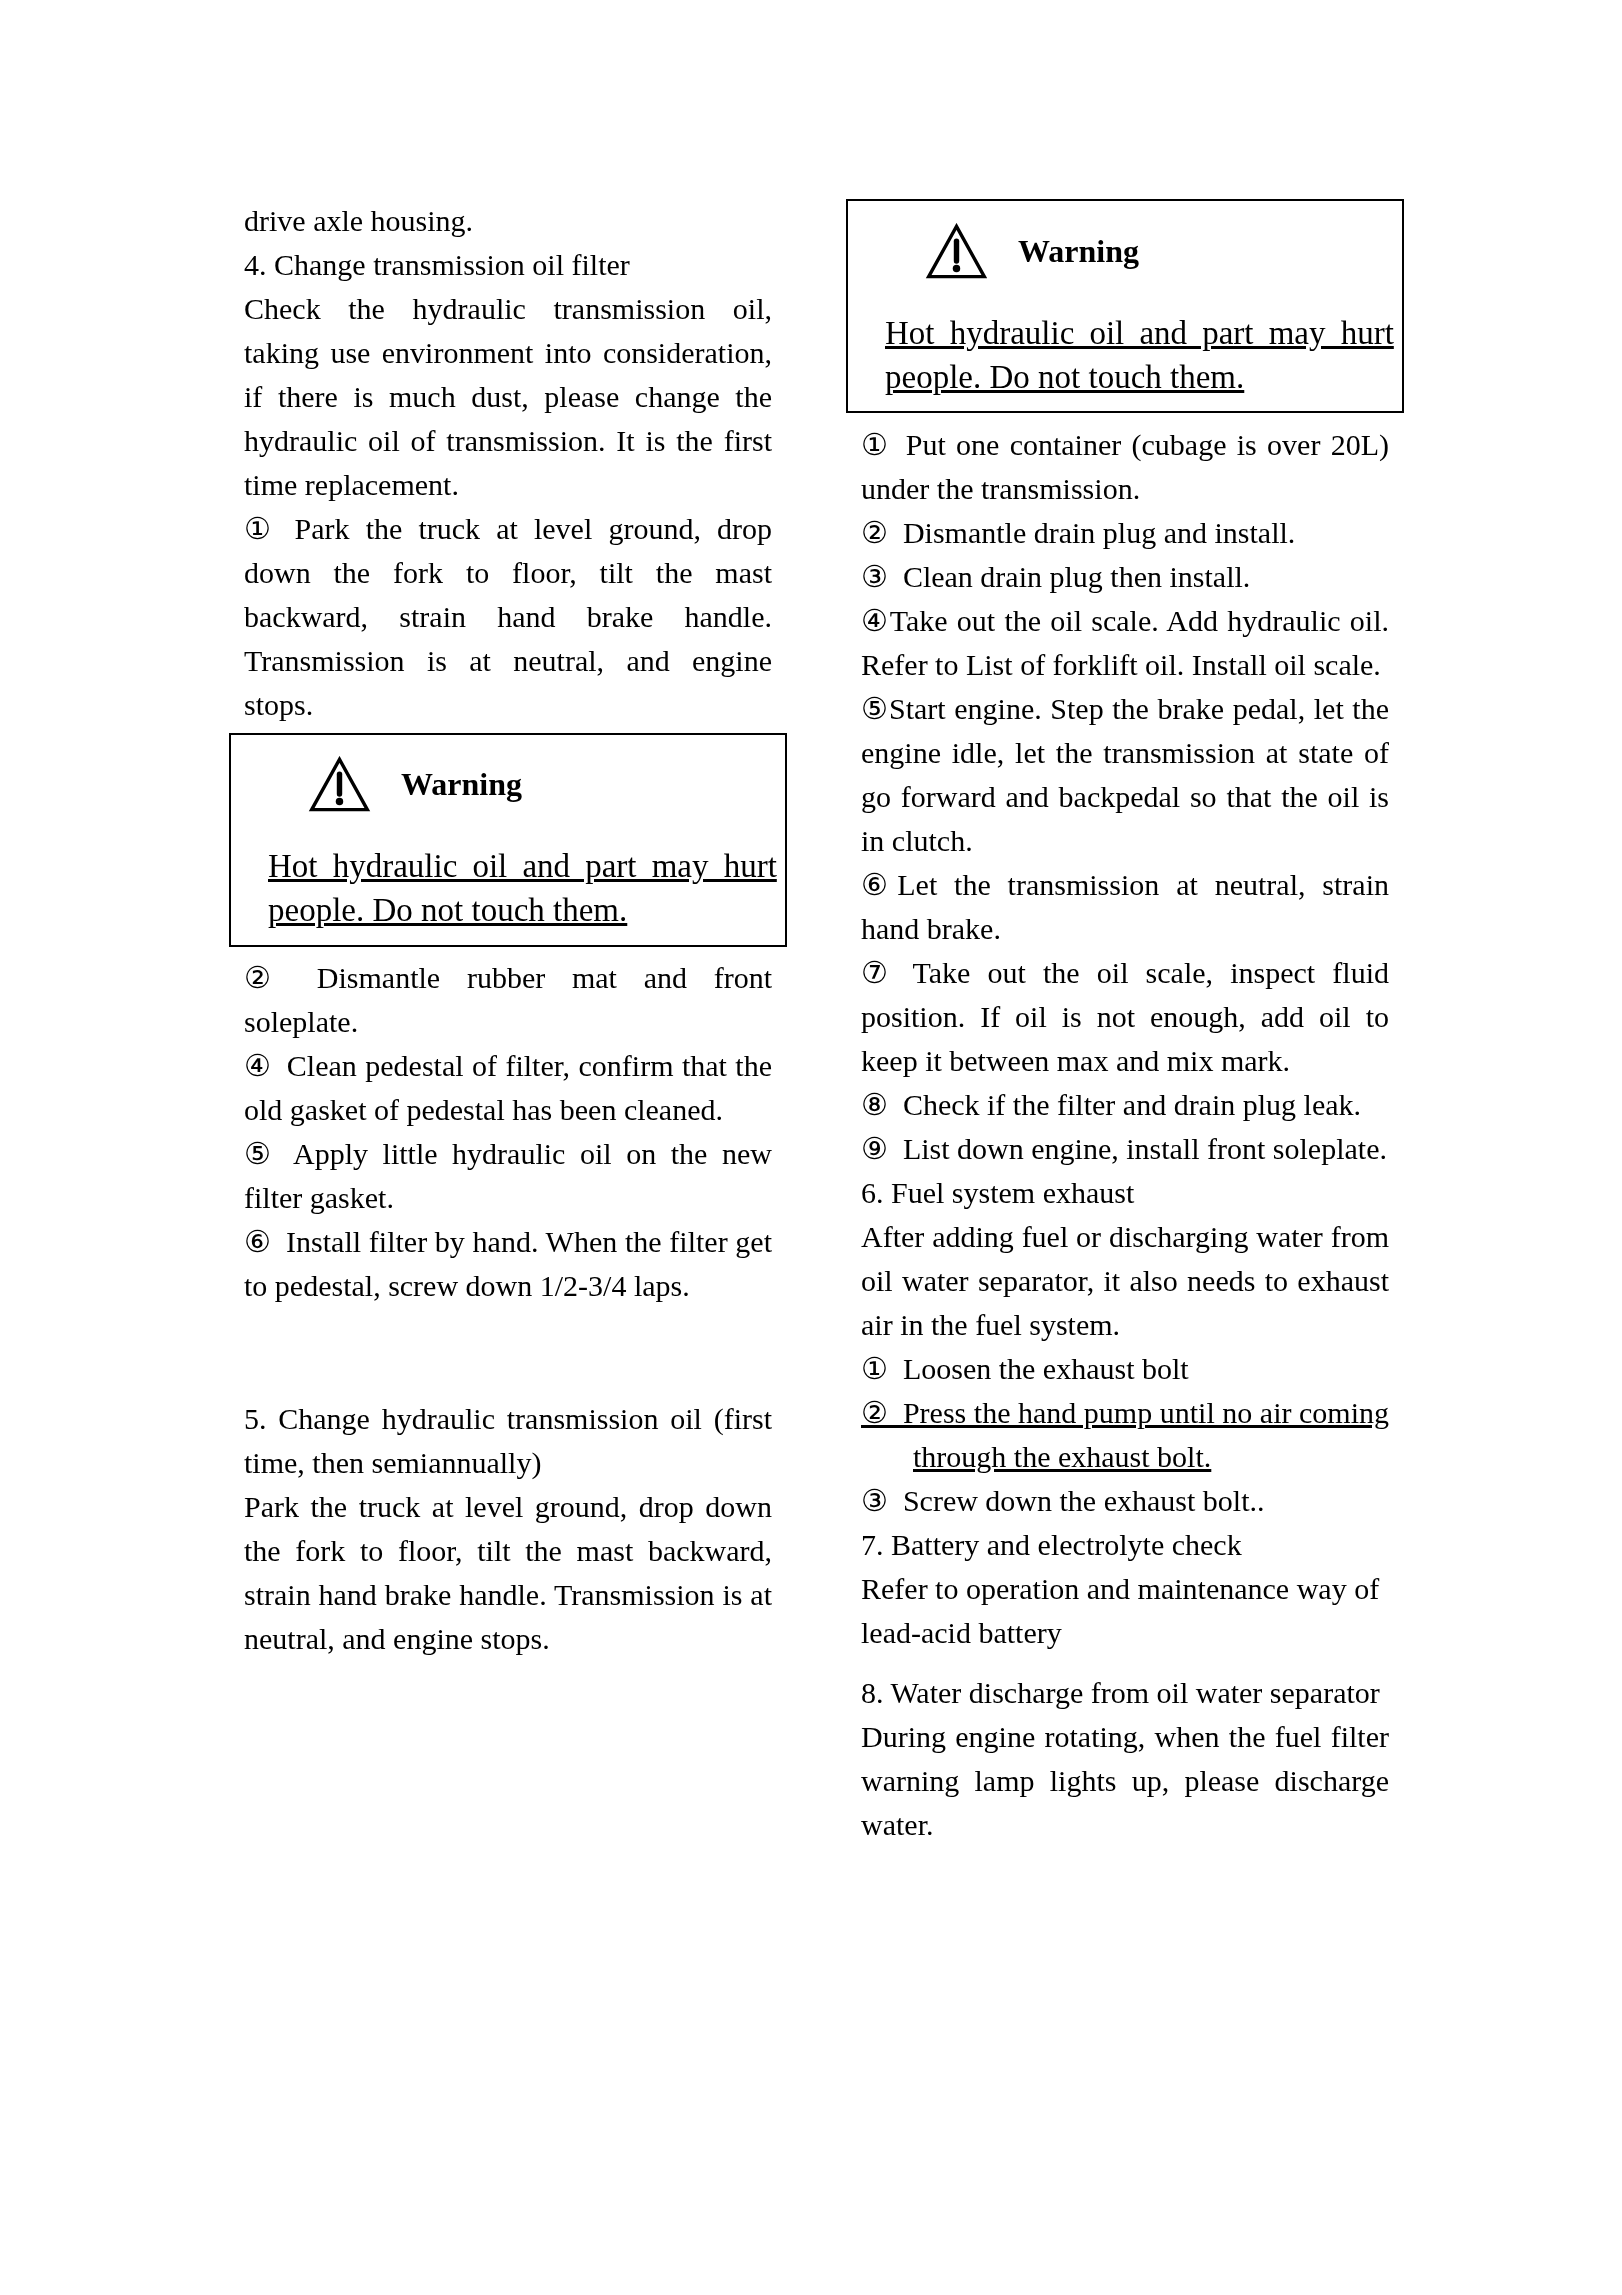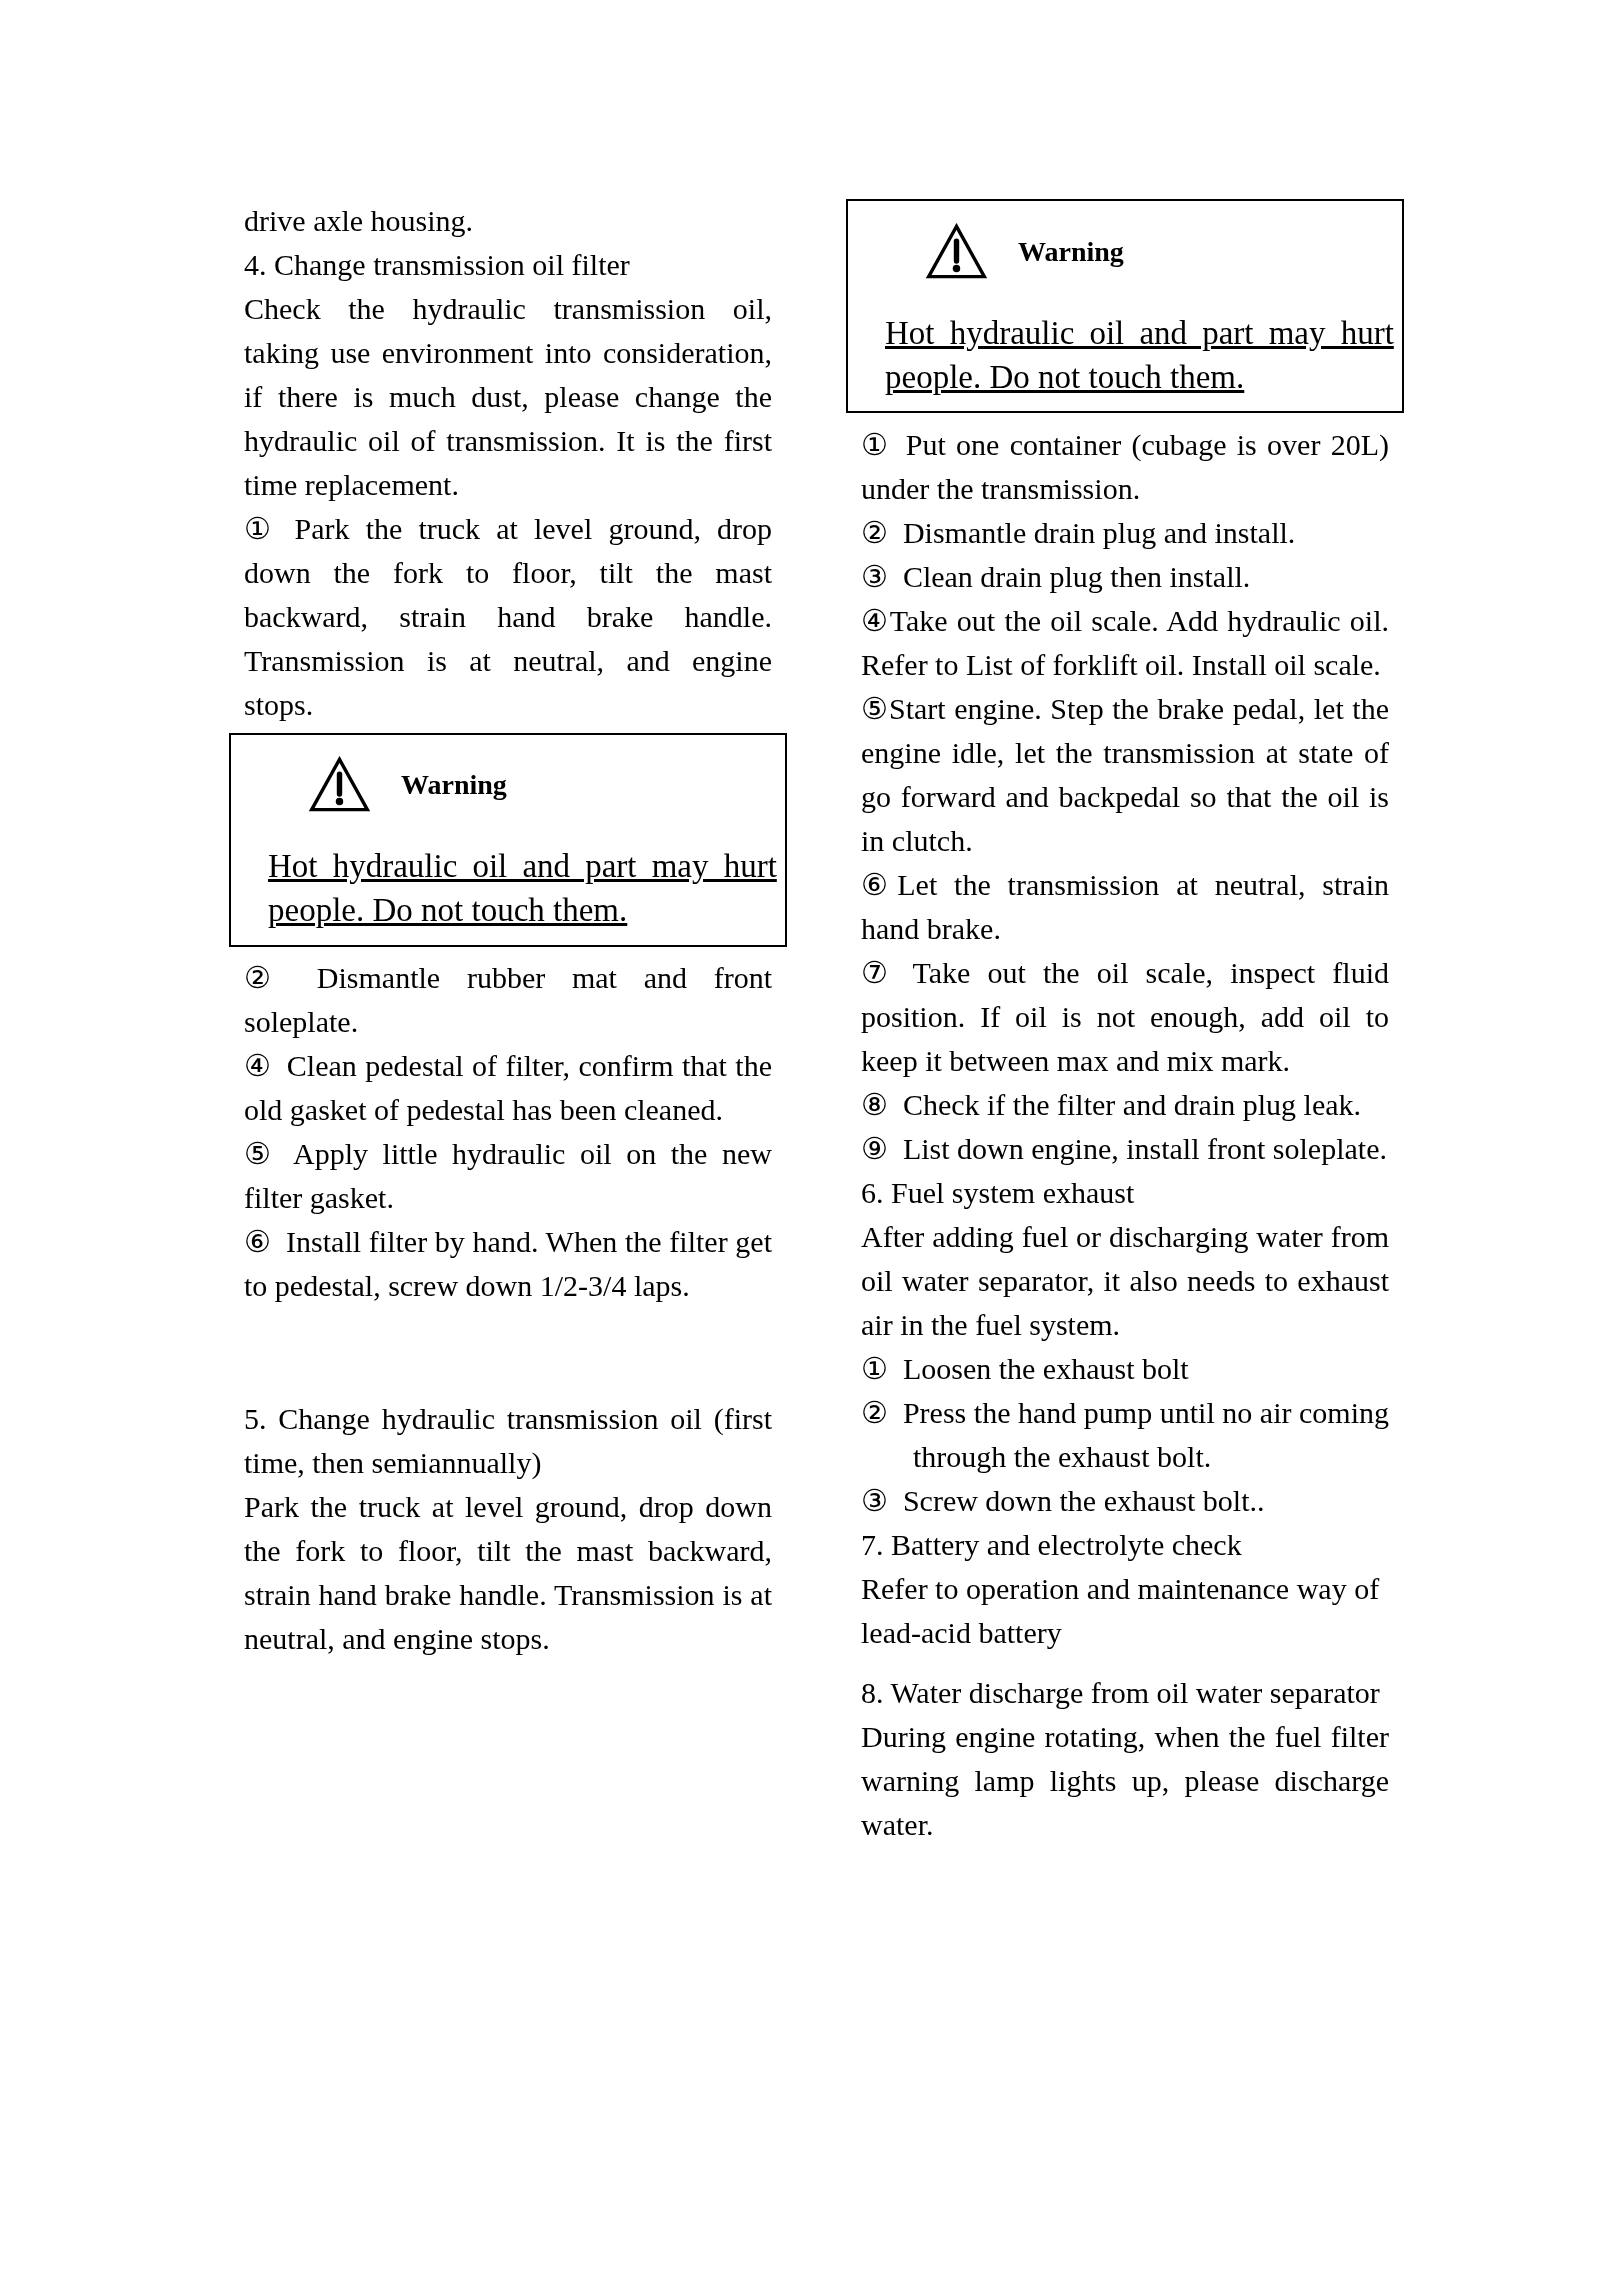--- a/index.html
+++ b/index.html
@@ -53,33 +53,34 @@
     gap: 30px;
     padding-left: 40px;
     margin: 4.1px 0 31px 0;
   }
   .warning-icon {
     flex: 0 0 auto;
     display: block;
   }
   .warning-title {
     font-weight: bold;
-    font-size: 28px;
+    font-size: 32px;
     line-height: 41px;
   }
   .warning-box .warning-body {
     text-align: justify;
     margin: 0;
     font-size: 33px;
     line-height: 44px;
     text-decoration: underline;
   }
   .hang {
     padding-left: 52px;
     text-indent: -52px;
+    text-decoration: underline;
   }
   .page-number {
     position: absolute;
     top: 2096px;
     left: 0;
     width: 100%;
     text-align: center;
     font-size: 40px;
     line-height: 34px;
   }

